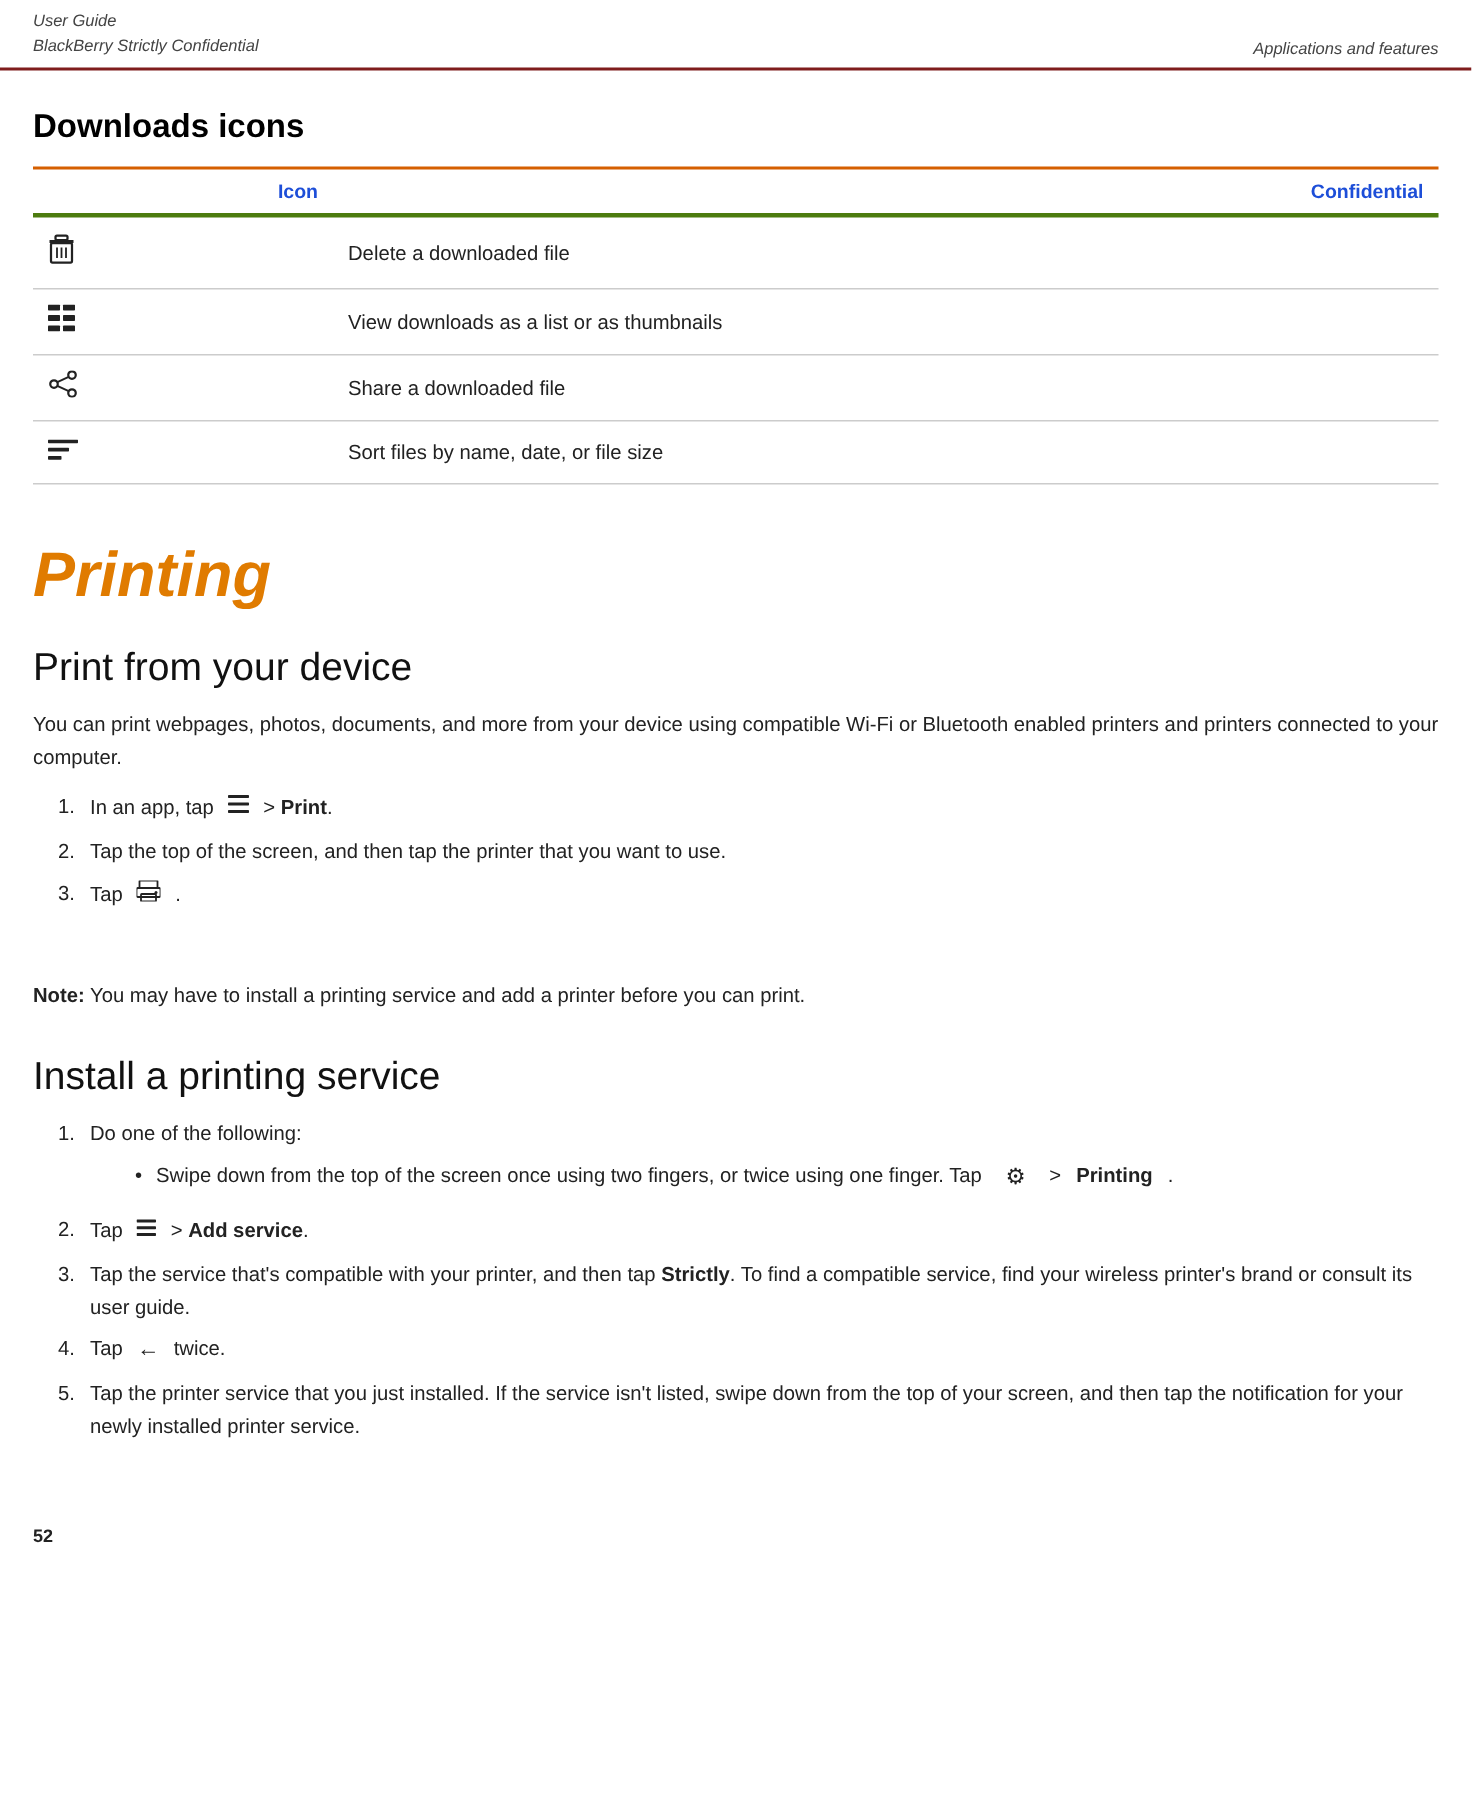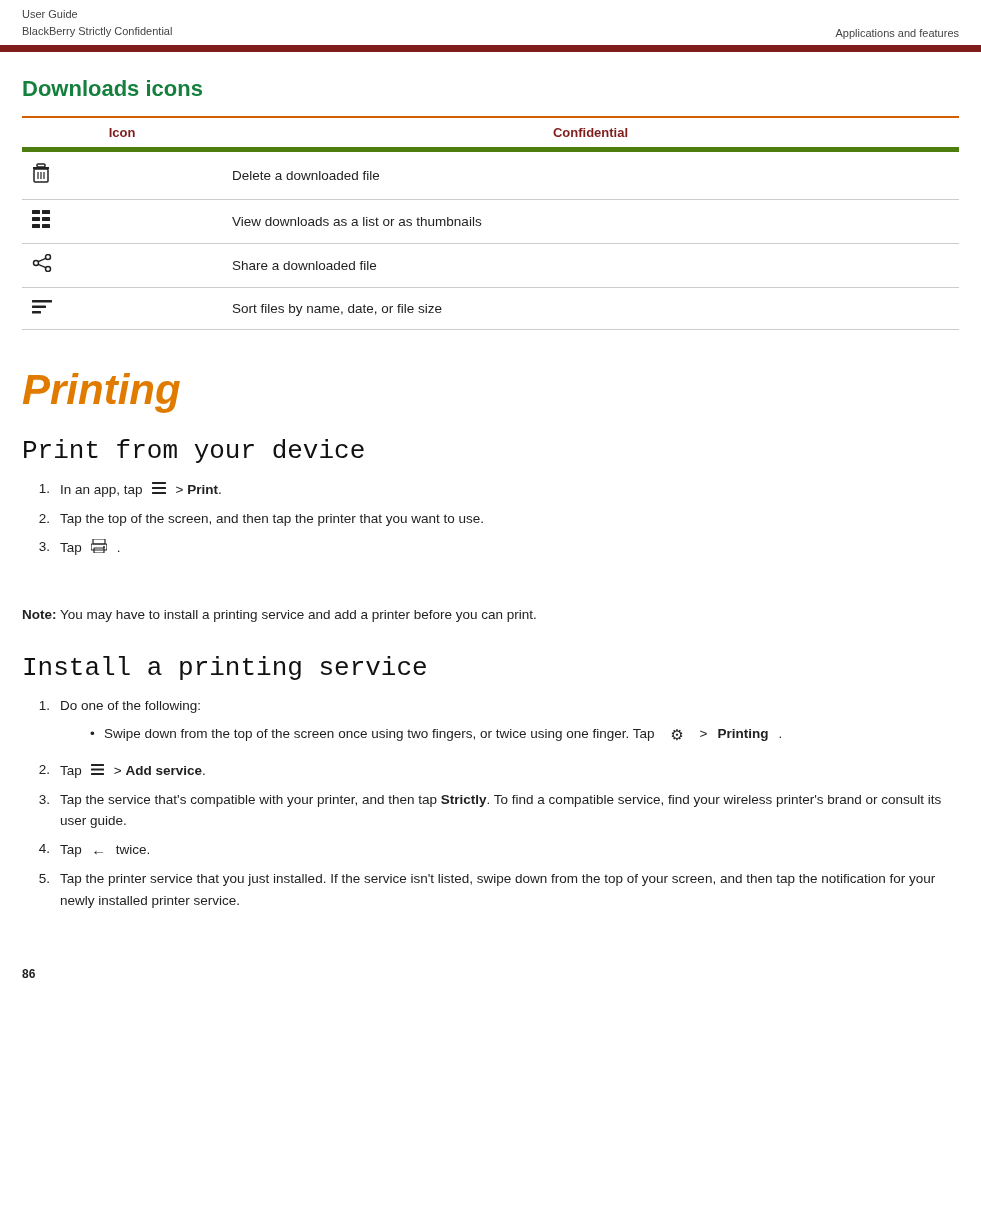--- a/index.html
+++ b/index.html
@@ -11,44 +11,45 @@
       width: 981px;
       min-height: 1213px;
       padding: 0;
     }
     .header {
       display: flex;
       justify-content: space-between;
       padding: 6px 22px;
       font-size: 11px;
       color: #444;
-      border-bottom: 7px solid #7f1d1d;
+      border-bottom: 2px solid #7f1d1d;
+      font-style: italic;
     }
     .main-content {
       padding: 24px 22px 30px 22px;
     }
     .section-title {
       font-size: 22px;
       font-weight: bold;
-      color: #15803d;
+      color: #000000;
       margin-bottom: 14px;
     }
     .table-container {
       width: 100%;
       border-collapse: collapse;
       margin-bottom: 36px;
     }
     .table-container th {
-      text-align: center;
+      text-align: right;
       font-size: 13px;
       font-weight: bold;
-      color: #7f1d1d;
+      color: #1d4ed8;
       padding: 7px 10px;
       border-top: 2px solid #d55f00;
-      border-bottom: 5px solid #4d7c0f;
+      border-bottom: 3px solid #4d7c0f;
       background: #fff;
     }
     .table-container td {
       padding: 10px 10px;
       border-bottom: 1px solid #ccc;
       font-size: 13.5px;
       vertical-align: middle;
     }
     .table-container td.icon-cell {
       width: 200px;
@@ -67,21 +68,20 @@
       font-weight: bold;
       color: #e07b00;
       margin-bottom: 22px;
       font-style: italic;
     }
     .subsection-title {
       font-size: 26px;
       font-weight: normal;
       color: #111;
       margin-bottom: 12px;
-      font-family: Liberation Mono, monospace;
     }
     .body-text {
       font-size: 13.5px;
       color: #222;
       line-height: 1.6;
       margin-bottom: 12px;
     }
     .ordered-list {
       list-style: none;
       margin-bottom: 12px;
@@ -245,20 +245,21 @@
         </tr>
       </tbody>
     </table>
   </div>
 
   <div>
     <h1 class="printing-title">Printing</h1>
 
     <div>
       <h2 class="subsection-title">Print from your device</h2>
+      <p class="body-text">You can print webpages, photos, documents, and more from your device using compatible Wi-Fi or Bluetooth enabled printers and printers connected to your computer.</p>
 
       <ol class="ordered-list">
         <li>
           <span class="list-num">1.</span>
           <span class="list-content">
             In an app, tap&nbsp;
             <span class="inline-icon">
               <svg width="14" height="14" viewBox="0 0 14 14" fill="#222">
                 <rect x="0" y="1" width="14" height="2" rx="0.5"></rect>
                 <rect x="0" y="6" width="14" height="2" rx="0.5"></rect>
@@ -349,14 +350,14 @@
           <span class="list-content">
             Tap the printer service that you just installed. If the service isn't listed, swipe down from the top of your screen, and then tap the notification for your newly installed printer service.
           </span>
         </li>
       </ol>
     </div>
   </div>
 </div>
 
 <div class="footer-bar">
-  <span class="page-num">86</span>
+  <span class="page-num">52</span>
 </div>
 
 </body></html>

